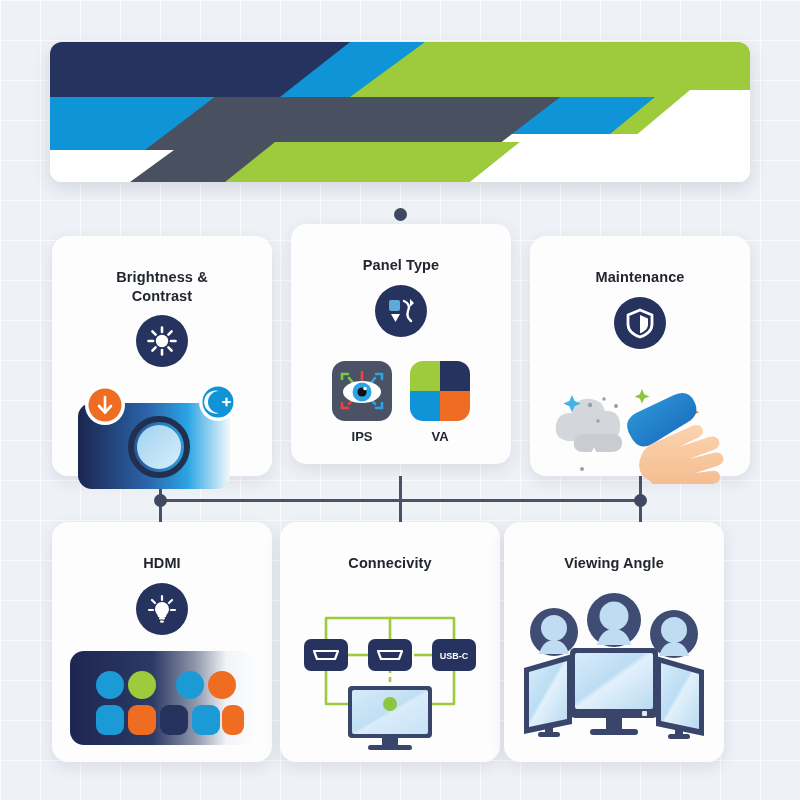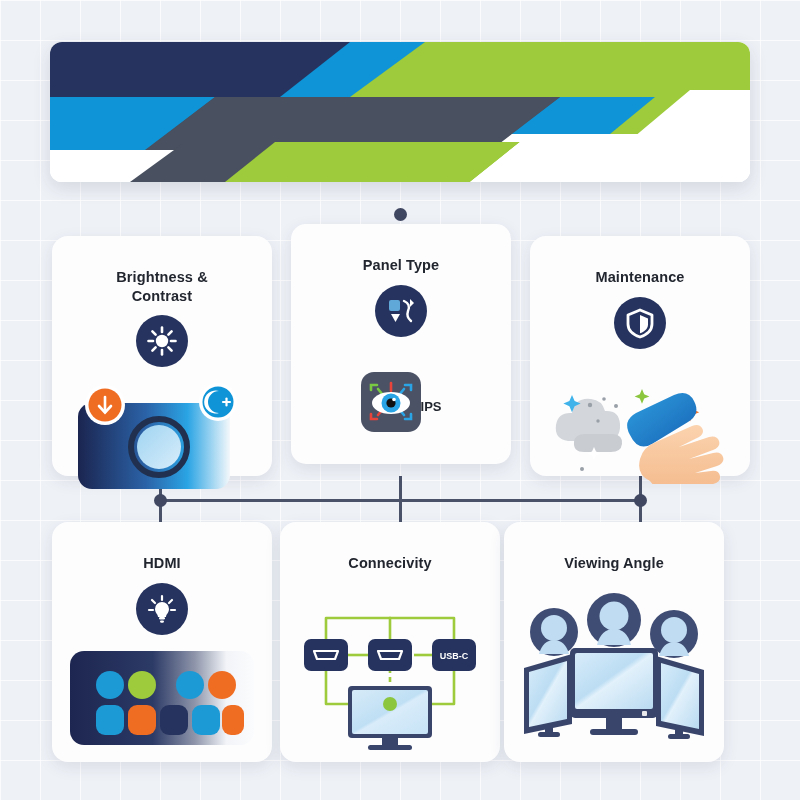--- a/index.html
+++ b/index.html
@@ -111,21 +111,21 @@
     position: relative;
   }
 
   
   #panel-tiles {
     display: flex;
     gap: 18px;
     align-items: flex-start;
     margin-top: 4px;
   }
-  .panel-tile { display: flex; flex-direction: row; align-items: center; }
+  .panel-tile { display: flex; flex-direction: column; align-items: center; }
   .tile-box {
     width: 60px; height: 60px;
     border-radius: 13px;
     overflow: hidden;
     position: relative;
   }
   #tile-ips-box { background: #4c5266; }
   .tile-label {
     margin-top: 8px;
     font-size: 13px;
@@ -276,20 +276,29 @@
                 <line x1="43" y1="43" x2="38" y2="37" stroke="#2aa4e4"></line>
               </g>
               <ellipse cx="30" cy="31" rx="19" ry="11" fill="#ffffff"></ellipse>
               <circle cx="30" cy="31" r="9.5" fill="#2aa4e4"></circle>
               <circle cx="30" cy="31" r="4.6" fill="#111111"></circle>
               <circle cx="33" cy="27.5" r="1.8" fill="#ffffff"></circle>
             </svg>
           </div>
           <div class="tile-label">IPS</div>
         </div>
+        <div class="panel-tile">
+          <div class="tile-box" id="tile-va-box">
+            <div id="va-q1"></div>
+            <div id="va-q2"></div>
+            <div id="va-q3"></div>
+            <div id="va-q4"></div>
+          </div>
+          <div class="tile-label">VA</div>
+        </div>
       </div>
     </div>
   </div>
 
   <div class="card" id="card-hdmi">
     <div class="card-title">HDMI</div>
     <div class="badge-icon">
       <svg width="32" height="32" viewBox="0 0 32 32">
         <g stroke="#ffffff" stroke-width="2.2" stroke-linecap="round">
           <line x1="16" y1="3" x2="16" y2="7"></line>

